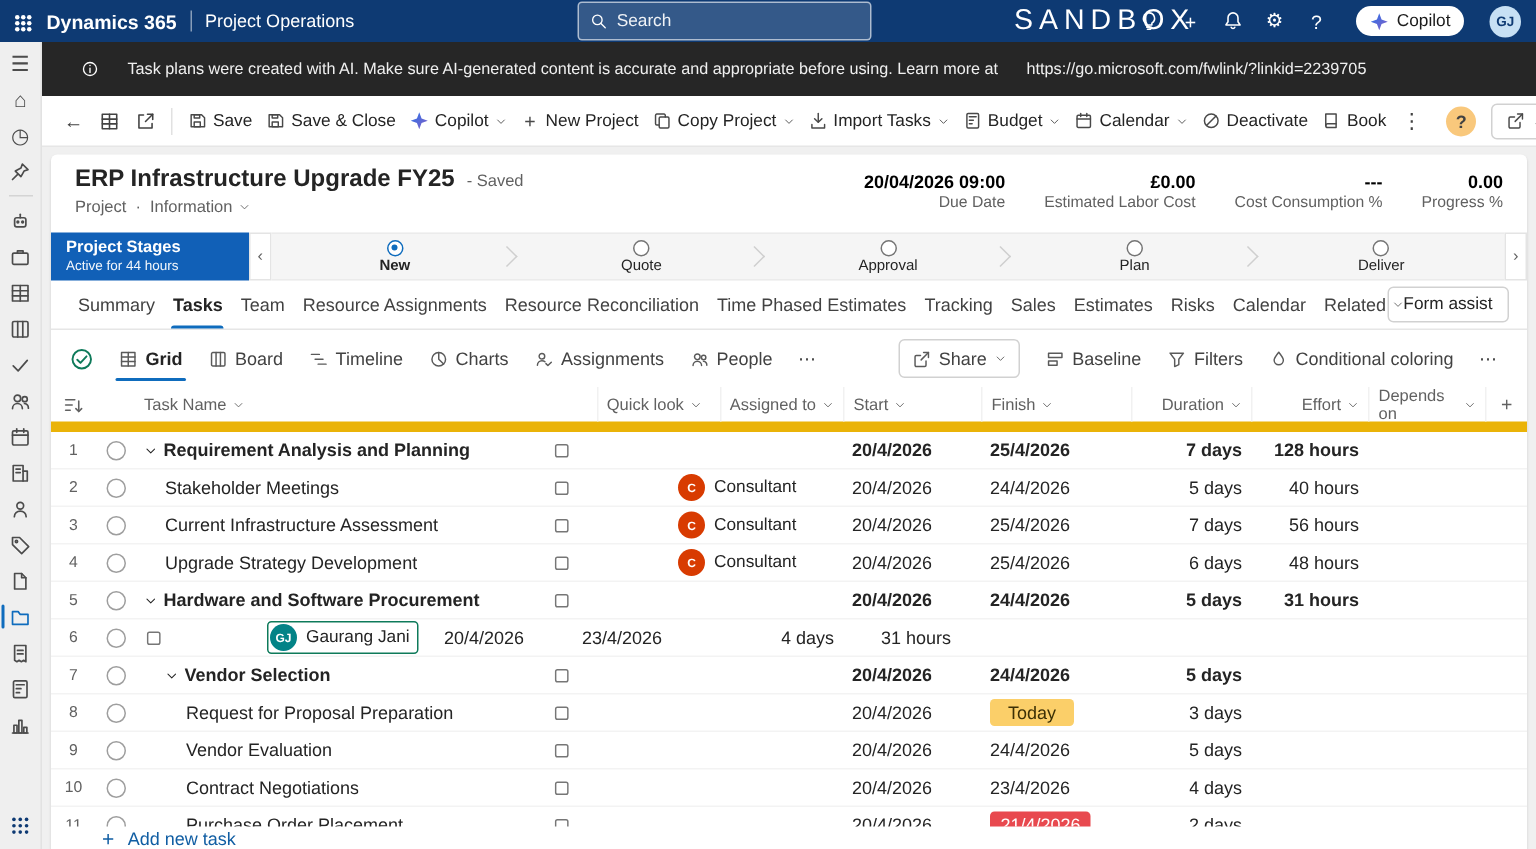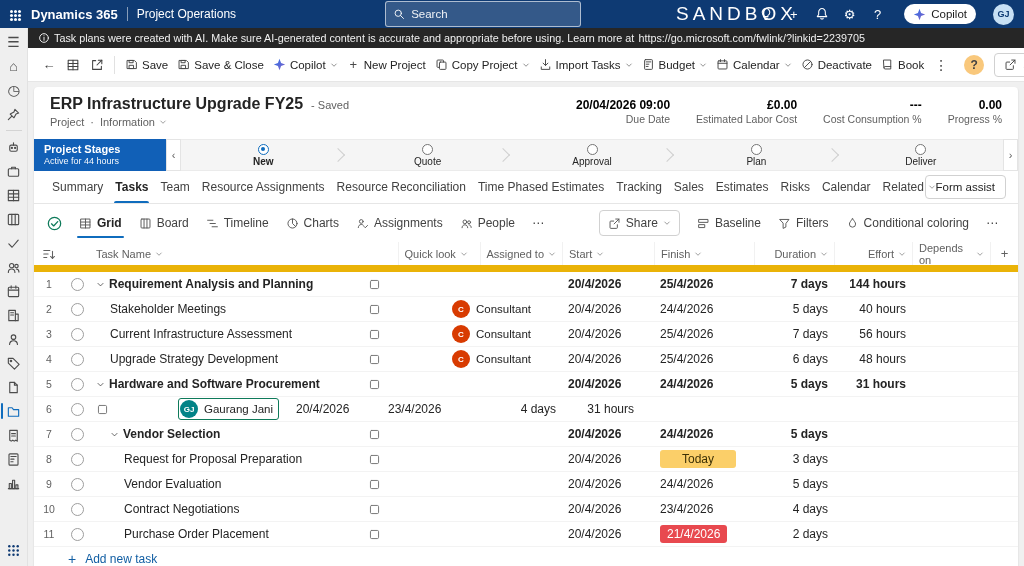--- a/index.html
+++ b/index.html
@@ -32,21 +32,21 @@
   .sidebar { width:28px; background:#efefef; border-right:1px solid #e2e2e2; display:flex; flex-direction:column; align-items:center; padding:2px 0 4px; flex:none; }
   .sb-item { width:28px; height:24px; display:flex; align-items:center; justify-content:center; color:#4c4c4c; position:relative; cursor:pointer; flex:none; }
   .sb-item .ic { width:15px; height:15px; font-size:14px; }
   .sb-item.active { color:var(--accent,#0f6cbd); }
   .sb-item.active::before { content:""; position:absolute; left:1px; top:4px; bottom:4px; width:2.5px; background:var(--accent,#0f6cbd); border-radius:2px; }
   .sb-item.dark { margin-top:auto; color:#0e3a73; }
   .sb-div { width:16px; height:1px; background:#d4d4d4; margin:4px 0; flex:none; }
   .main { flex:1; display:flex; flex-direction:column; background:#f0f0f0; min-width:0; }
 
   
-  .notice { height:20px; background:#262626; color:#f0f0f0; display:flex; align-items:center; gap:4px; padding:0 10px; font-size:10.8px; white-space:nowrap; overflow:hidden; flex:none; }
+  .notice { height:36px; background:#262626; color:#f0f0f0; display:flex; align-items:center; gap:19px; padding:0 26px; font-size:10.8px; white-space:nowrap; overflow:hidden; flex:none; }
   .notice .ic { width:12px; height:12px; color:#fff; }
   .notice-link { color:#f0f0f0; text-decoration:none; cursor:pointer; }
 
   
   .cmdbar { height:34px; background:#fff; display:flex; align-items:center; padding:0 10px; gap:2px; border-bottom:1px solid #e6e6e6; white-space:nowrap; overflow:hidden; flex:none; }
   .icon-btn { height:24px; min-width:22px; border:none; background:none; display:inline-flex; align-items:center; justify-content:center; color:#424242; font-size:14px; border-radius:4px; cursor:pointer; padding:0 2px; }
   .icon-btn .ic { width:14px; height:14px; }
   .v-div { width:1px; height:18px; background:#e1e1e1; margin:0 4px; flex:none; }
   .cmd-items { display:flex; align-items:center; gap:1px; }
   .cmd-btn { height:26px; border:none; background:none; display:inline-flex; align-items:center; gap:4px; padding:0 4px; font-size:11.5px; color:#242424; border-radius:4px; cursor:pointer; white-space:nowrap; }
@@ -133,21 +133,21 @@
   .name-text { white-space:nowrap; overflow:hidden; text-overflow:ellipsis; }
   .group .name-text { font-weight:700; }
   .ql { width:13px !important; height:13px !important; color:#767676; }
   .avatar { width:18px; height:18px; border-radius:50%; color:#fff; font-size:8px; font-weight:700; display:inline-flex; align-items:center; justify-content:center; flex:none; }
   .assign-wrap { display:inline-flex; align-items:center; gap:6px; max-width:100%; padding:1px 5px 1px 1px; border-radius:3px; border:1.6px solid transparent; }
   .assign-wrap.selected { border-color:var(--sel-border,#0e7a5a); background:#fff; }
   .assign-name { font-size:11.5px; white-space:nowrap; overflow:hidden; text-overflow:ellipsis; }
   .gc.bold { font-weight:700; }
   .cell-text { white-space:nowrap; overflow:hidden; text-overflow:ellipsis; }
   .fin { border-radius:3px; white-space:nowrap; }
-  .fin.today { background:var(--today-bg,#fbcf69); color:#3c3005; padding:2px 22px; font-weight:400; }
+  .fin.today { background:var(--today-bg,#fbcf69); color:#3c3005; padding:2px 12px; font-weight:400; }
   .fin.late { background:var(--late-bg,#e8494f); color:#fff; padding:2px 7px; font-weight:400; }
   .grid-foot { height:15px; display:flex; align-items:center; padding-left:34px; flex:none; }
   .add-task { border:none; background:none; color:#115ea3; font-size:12px; display:flex; align-items:center; gap:9px; cursor:pointer; }
   .add-task .plus { font-size:14px; line-height:1; }
 </style>
 </head>
 <body>
 
 <div class="topbar">
   <span class="waffle"></span>
@@ -912,21 +912,21 @@
             <div class="gc c-start bold">
               <span class="cell-text">20/4/2026</span>
             </div>
             <div class="gc c-finish bold">
               <span class="fin">25/4/2026</span>
             </div>
             <div class="gc c-dur bold">
               <span class="cell-text">7 days</span>
             </div>
             <div class="gc c-effort bold">
-              <span class="cell-text">144 hours</span>
+              <span class="cell-text">128 hours</span>
             </div>
             <div class="gc c-dep bold"></div>
             <div class="gc c-add"></div>
           </div>
           <div class="grid-row">
             <div class="gc c-num">2</div>
             <div class="gc c-sel">
               <span class="sel-circle"></span>
             </div>
             <div class="gc c-name" style="padding-left: 20px;">

